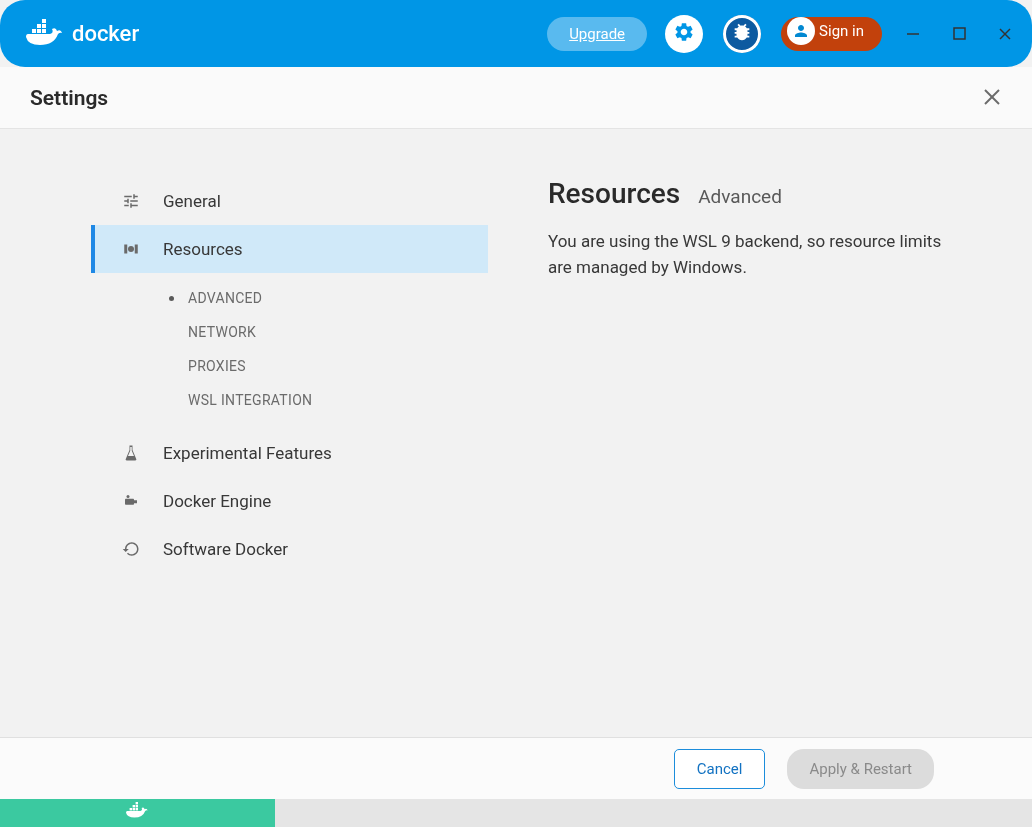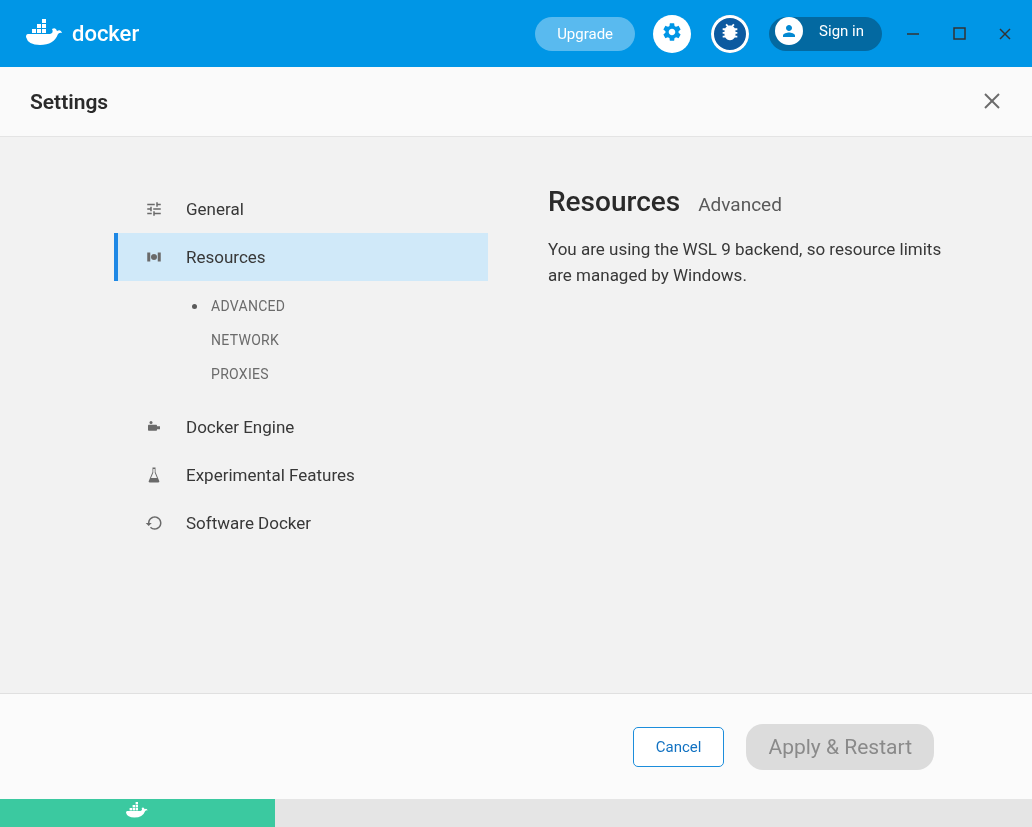--- a/index.html
+++ b/index.html
@@ -14,20 +14,21 @@
       background: #f2f2f2;
       overflow: hidden;
       position: relative;
     }
     .titlebar {
       height: 67px;
       background: #0096e6;
       display: flex;
       align-items: center;
       padding: 0 18px 0 26px;
+      border-radius: 25px;
     }
     .logo {
       display: flex;
       align-items: center;
       color: white;
       font-size: 22px;
       font-weight: 500;
       gap: 6px;
     }
     .logo-icon {
@@ -39,41 +40,42 @@
     }
     .upgrade-btn {
       background: rgba(255,255,255,0.35);
       color: white;
       border: none;
       padding: 8px 22px;
       border-radius: 18px;
       font-size: 15px;
       cursor: pointer;
       margin-right: 18px;
+      text-decoration: underline;
     }
     .icon-btn {
       width: 38px;
       height: 38px;
       border-radius: 50%;
       background: white;
       display: flex;
       align-items: center;
       justify-content: center;
       margin-right: 20px;
       cursor: pointer;
     }
     .icon-btn.dark {
       background: #0d5aa0;
       box-shadow: inset 0 0 0 3px white;
     }
     .signin-btn {
       display: flex;
       align-items: center;
-      gap: 16px;
-      background: #0369a1;
+      gap: 4px;
+      background: #c2410c;
       border-radius: 22px;
       padding: 0 18px 6px 6px;
       cursor: pointer;
       margin-right: 22px;
     }
     .signin-avatar {
       width: 28px;
       height: 28px;
       border-radius: 50%;
       background: white;
@@ -93,21 +95,21 @@
     .win-ctrl {
       width: 18px;
       height: 18px;
       cursor: pointer;
       color: #1a1a1a;
       display: flex;
       align-items: center;
       justify-content: center;
     }
     .header {
-      height: 70px;
+      height: 62px;
       background: #fafafa;
       border-bottom: 1px solid #e4e4e4;
       display: flex;
       align-items: center;
       justify-content: space-between;
       padding: 0 28px 0 30px;
     }
     .header-title {
       font-size: 21px;
       font-weight: 600;
@@ -120,21 +122,21 @@
       color: #6b6b6b;
     }
     .body {
       display: flex;
       height: calc(100% - 67px - 62px - 83px - 28px);
       padding-top: 48px;
     }
     .sidebar {
       width: 488px;
       flex-shrink: 0;
-      padding-left: 114px;
+      padding-left: 91px;
     }
     .nav-item {
       display: flex;
       align-items: center;
       gap: 22px;
       padding: 14px 20px 14px 30px;
       cursor: pointer;
       color: #383838;
       font-size: 17px;
       position: relative;
@@ -212,21 +214,21 @@
     .content-link {
       color: #1976d2;
       text-decoration: underline;
       cursor: pointer;
     }
     .footer {
       position: absolute;
       bottom: 28px;
       left: 0;
       right: 0;
-      height: 106px;
+      height: 62px;
       background: #fbfbfb;
       border-top: 1px solid #e0e0e0;
       display: flex;
       align-items: center;
       justify-content: flex-end;
       padding: 0 98px 0 0;
       gap: 22px;
     }
     .btn-cancel {
       background: white;
@@ -236,21 +238,21 @@
       border-radius: 5px;
       font-size: 15px;
       cursor: pointer;
     }
     .btn-apply {
       background: #dcdcdc;
       border: none;
       color: #8a8a8a;
       padding: 11px 22px;
       border-radius: 17px;
-      font-size: 21px;
+      font-size: 15px;
       cursor: not-allowed;
     }
     .statusbar {
       position: absolute;
       bottom: 0;
       left: 0;
       right: 0;
       height: 28px;
       background: #e5e5e5;
       display: flex;
@@ -365,40 +367,44 @@
         <span>ADVANCED</span>
       </li>
       <li class="subnav-item no-bullet">
         <span class="subnav-bullet"></span>
         <span>NETWORK</span>
       </li>
       <li class="subnav-item no-bullet">
         <span class="subnav-bullet"></span>
         <span>PROXIES</span>
       </li>
+      <li class="subnav-item no-bullet">
+        <span class="subnav-bullet"></span>
+        <span>WSL INTEGRATION</span>
+      </li>
     </ul>
+
+    <div class="nav-item">
+      <span class="nav-icon">
+        <svg width="18" height="18" viewBox="0 0 24 24" fill="#6a6a6a">
+            <path d="M10 2v6L5 20c-.5 1 .2 2 1.3 2h11.4c1.1 0 1.8-1 1.3-2L14 8V2h-4zm1 2h2v5l3 7H8l3-7V4z"></path>
+          </svg>
+      </span>
+      <span>Experimental Features</span>
+    </div>
 
     <div class="nav-item">
       <span class="nav-icon">
         <svg width="18" height="18" viewBox="0 0 24 24" fill="#6a6a6a">
             <rect x="4" y="9" width="12" height="8" rx="1"></rect>
             <rect x="16" y="11" width="4" height="4"></rect>
             <circle cx="8" cy="6" r="2"></circle>
           </svg>
       </span>
       <span>Docker Engine</span>
-    </div>
-
-    <div class="nav-item">
-      <span class="nav-icon">
-        <svg width="18" height="18" viewBox="0 0 24 24" fill="#6a6a6a">
-            <path d="M10 2v6L5 20c-.5 1 .2 2 1.3 2h11.4c1.1 0 1.8-1 1.3-2L14 8V2h-4zm1 2h2v5l3 7H8l3-7V4z"></path>
-          </svg>
-      </span>
-      <span>Experimental Features</span>
     </div>
 
 
     <div class="nav-item">
       <span class="nav-icon">
         <svg width="18" height="18" viewBox="0 0 24 24" fill="#6a6a6a">
             <path d="M13 3c-4.97 0-9 4.03-9 9H1l3.89 3.89.07.14L9 12H6c0-3.87 3.13-7 7-7s7 3.13 7 7-3.13 7-7 7c-1.93 0-3.68-.79-4.94-2.06l-1.42 1.42C8.27 19.99 10.51 21 13 21c4.97 0 9-4.03 9-9s-4.03-9-9-9z"></path>
           </svg>
       </span>
       <span>Software Docker</span>

